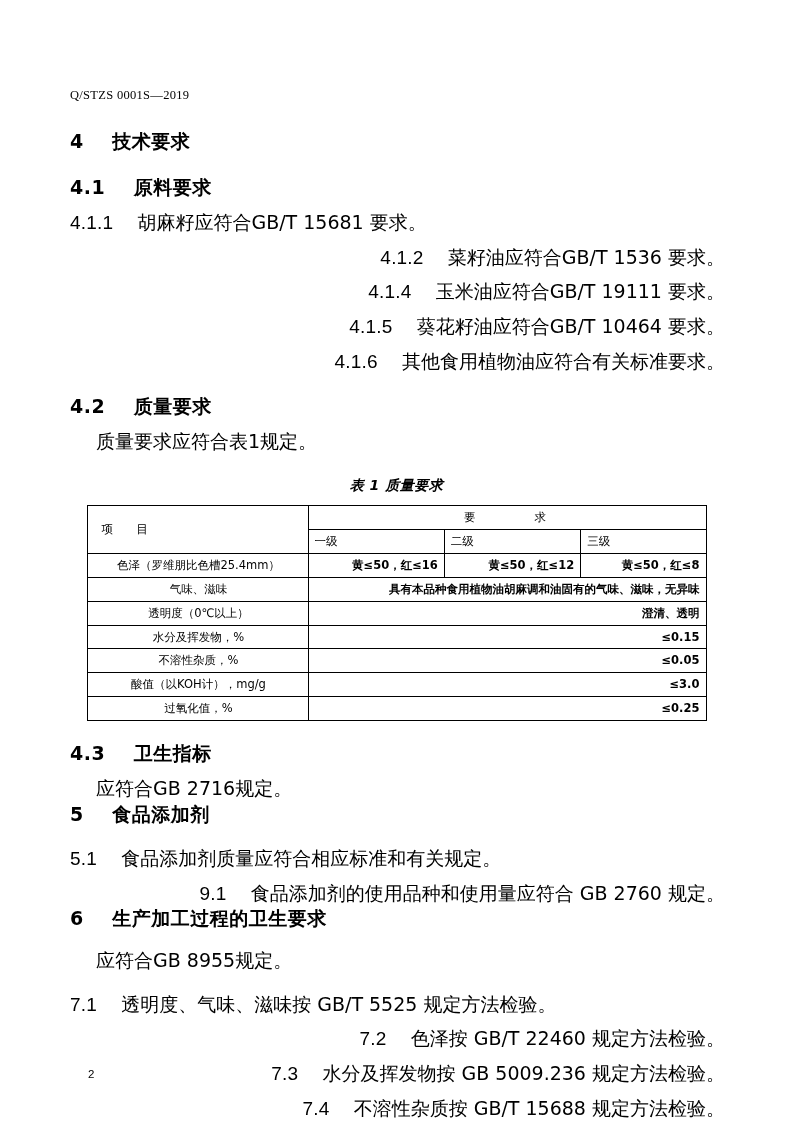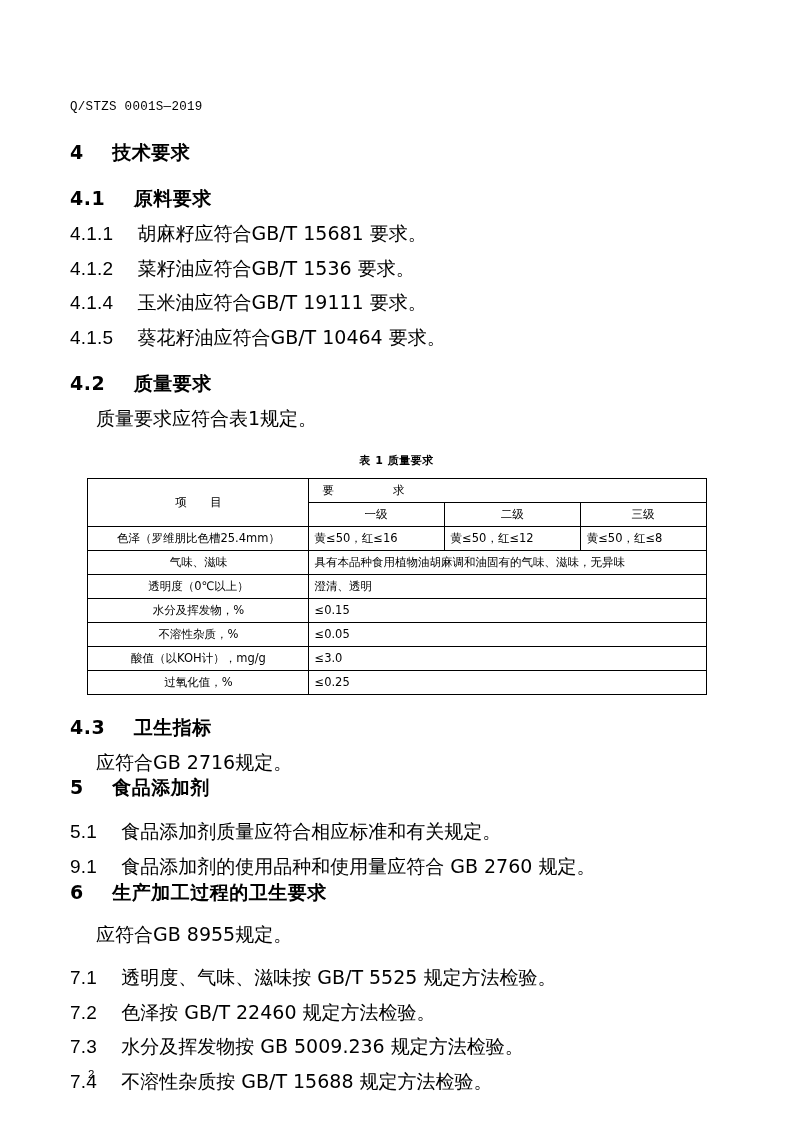--- a/index.html
+++ b/index.html
@@ -17,22 +17,22 @@
   .page {
     position: relative;
     width: 793px;
     height: 1122px;
     box-sizing: border-box;
     padding: 88px 68px 40px 68px;
   }
   .header-code {
     font-size: 12.5px;
     letter-spacing: 0.3px;
-    margin: 12px 0 26px 2px;
-    font-family: Liberation Mono, monospace;
+    margin: 0 0 26px 2px;
+    font-family: Liberation Serif, serif;
   }
   h2.sec {
     font-size: 19px;
     font-weight: bold;
     margin: 0 0 0 2px;
     letter-spacing: 0.5px;
   }
   .sec-gap-top { margin-top: 26px; }
   h3.subsec {
     font-size: 19px;
@@ -46,55 +46,55 @@
     line-height: 1.35;
     font-family: "DejaVu Sans", sans-serif;
   }
   p.line .num {
     font-family: "Liberation Sans", sans-serif;
     letter-spacing: 0.2px;
   }
   p.indent {
     margin-left: 28px;
   }
-  .tight { margin-top: 5px; }
+  .tight { margin-top: 5px; text-align: right; }
   .table-title {
     text-align: center;
-    font-size: 11px;
+    font-size: 14px;
     font-weight: bold;
     margin: 22px 0 10px 0;
     letter-spacing: 0.5px;
+    font-style: italic;
   }
   table.qt {
     border-collapse: collapse;
     width: 620px;
     margin: 0 auto;
     font-size: 11.5px;
     font-family: "DejaVu Sans", sans-serif;
   }
   table.qt td, table.qt th {
     border: 1px solid #000;
     padding: 4px 6px;
     font-weight: normal;
     line-height: 1.3;
   }
-  table.qt .c { text-align: left; }
+  table.qt .c { text-align: right; font-weight: bold; }
   table.qt .l { text-align: center; padding-left: 8px; }
   .item-head {
     width: 200px;
-    text-align: center;
     letter-spacing: 6px;
     padding-left: 14px !important;
   }
   .req-head {
-    text-align: left;
+    text-align: center;
     letter-spacing: 12px;
     padding-left: 14px !important;
   }
-  .grade { text-align: center; }
+  .grade { }
   .footer-num {
     position: absolute;
     left: 88px;
     bottom: 42px;
     font-size: 11.5px;
     font-family: "Liberation Sans", sans-serif;
   }
 </style>
 </head>
 <body>
@@ -128,20 +128,25 @@
   <p class="line tight">
     <span class="num">4.1.4</span>
     &nbsp;&nbsp;
     <span>玉米油应符合GB/T 19111 要求。</span>
   </p>
   <p class="line tight">
     <span class="num">4.1.5</span>
     &nbsp;&nbsp;
     <span>葵花籽油应符合GB/T 10464 要求。</span>
   </p>
+  <p class="line tight">
+    <span class="num">4.1.6</span>
+    &nbsp;&nbsp;
+    <span>其他食用植物油应符合有关标准要求。</span>
+  </p>
 
   <h3 class="subsec">
     <span>4.2</span>
     &nbsp;&nbsp;
     <span>质量要求</span>
   </h3>
   <p class="line indent">质量要求应符合表1规定。</p>
 
   <div class="table-title">表 1 质量要求</div>
 

